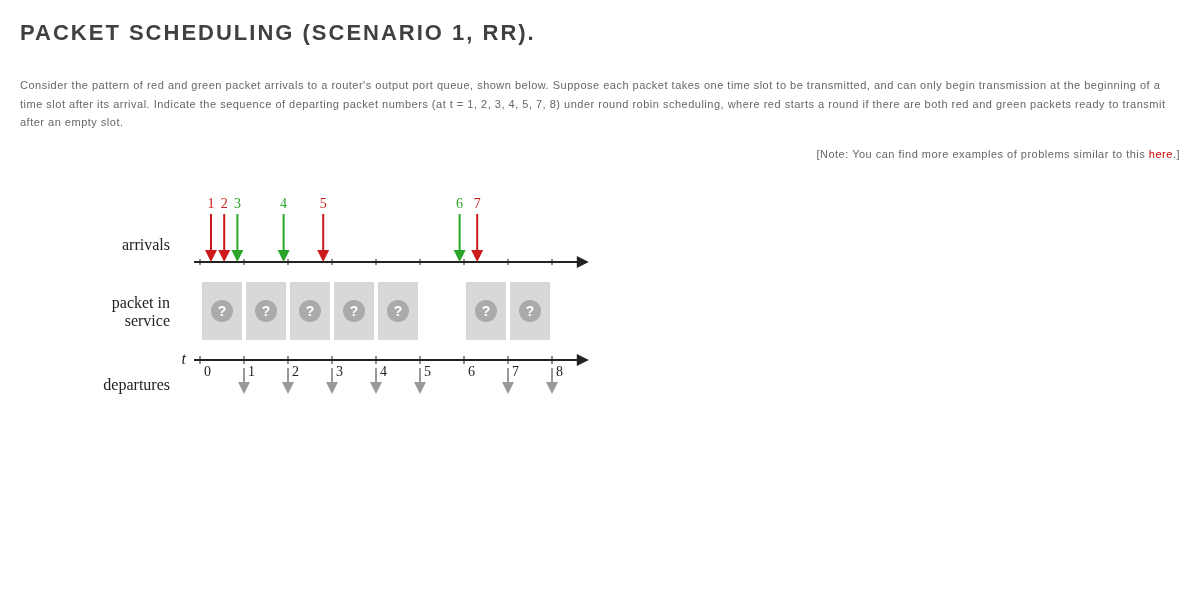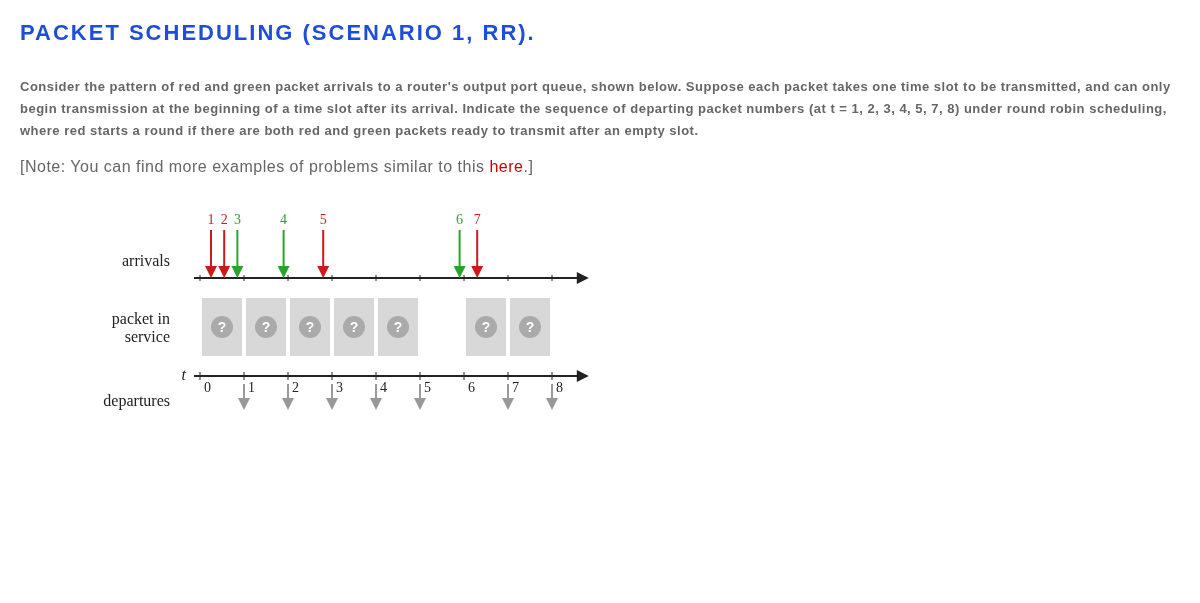--- a/index.html
+++ b/index.html
@@ -1,19 +1,19 @@
 <!DOCTYPE html>
 <html><head>
 <meta charset="utf-8">
 <style>
   html,body{margin:0;padding:0;background:#fff;font-family:Verdana,Geneva,sans-serif;color:#444;}
   .page{width:1160px;padding:20px;}
-  h1{font-size:22px;letter-spacing:2px;font-weight:700;color:#1d4ed8;margin:0 0 30px 0;}
-  p{font-size:13px;line-height:1.7;letter-spacing:0.5px;color:#666;margin:0 0 16px 0;font-weight:bold;}
-  .note{font-size:16px;color:#666;letter-spacing:0.5px;}
+  h1{font-size:22px;letter-spacing:2px;font-weight:700;color:#404040;margin:0 0 30px 0;}
+  p{font-size:11px;line-height:1.7;letter-spacing:0.5px;color:#666;margin:0 0 16px 0;}
+  .note{font-size:11px;color:#666;letter-spacing:0.5px;text-align:right;}
   .note a{color:#c00;text-decoration:none;}
   .diagram{margin:30px 0 0 40px;}
   .diagram svg{display:block;}
   .label{font-family:"Times New Roman",serif;font-size:16px;fill:#222;}
   .t-label{font-style:italic;}
   .tick{font-family:"Times New Roman",serif;font-size:14px;fill:#222;}
   .arrival-num{font-family:"Times New Roman",serif;font-size:14px;}
   .red{fill:#cc1a1a;}
   .green{fill:#2aa52a;}
   .service-box{fill:#d8d8d8;stroke:none;}

